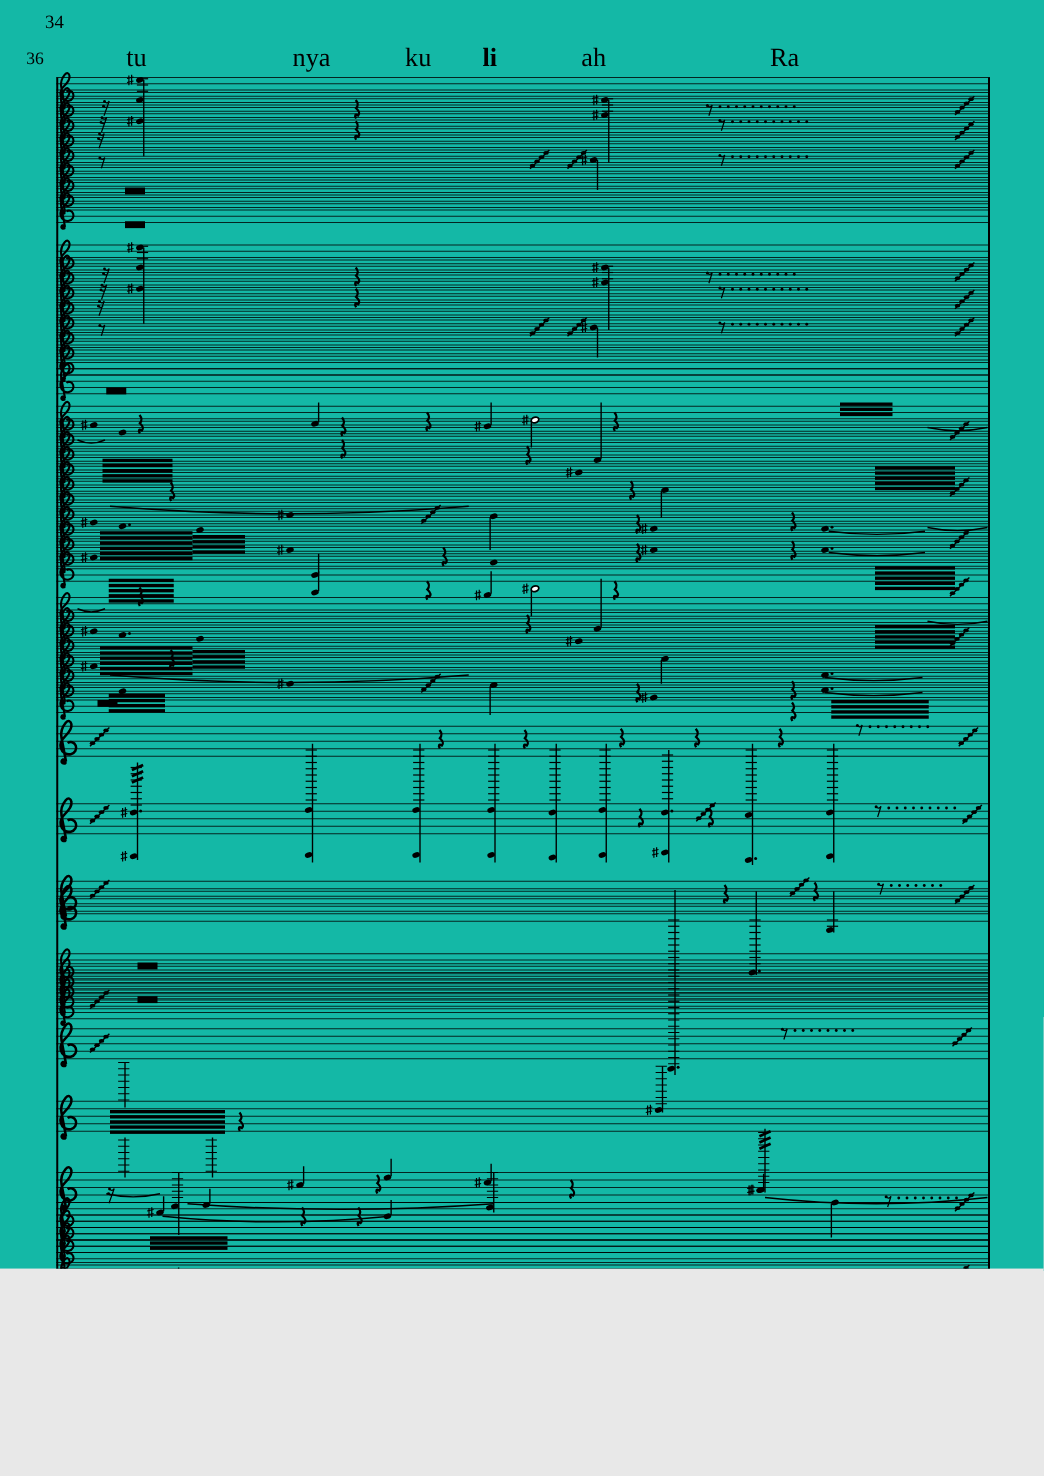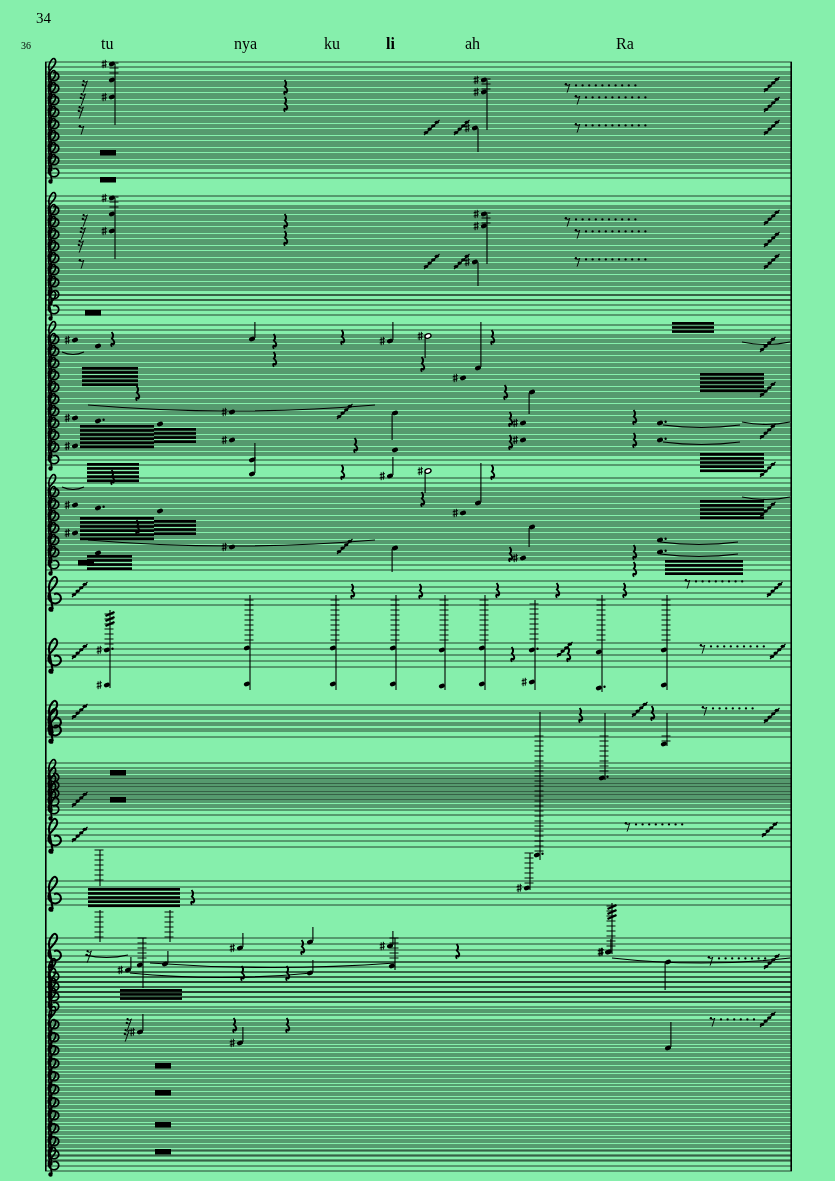--- a/index.html
+++ b/index.html
@@ -1,22 +1,22 @@
 <!DOCTYPE html>
 <html><head>
 <meta charset="utf-8">
 <style>
   html,body{margin:0;padding:0;background:#e8e8e8;}
-  #page{position:relative;width:835px;height:1181px;background:#86efac;overflow:hidden;
+  #page{position:relative;width:835px;height:1015px;background:#14b8a6;overflow:hidden;
         font-family:"Liberation Serif",serif;color:#000;}
   #score{position:absolute;left:0;top:0;}
   .mnum{position:absolute;line-height:1;color:#000;}
   .mnum.top{left:36px;top:11px;font-size:15px;}
-  .mnum.left{left:21px;top:41px;font-size:10px;}
-  .lyric{position:absolute;font-size:16px;line-height:1;color:#000;white-space:pre;text-align:center;}
+  .mnum.left{left:21px;top:41px;font-size:14px;}
+  .lyric{position:absolute;font-size:21px;line-height:1;color:#000;white-space:pre;text-align:center;}
 </style>
 </head>
 <body>
 
 <div id="page">
   <svg id="score" width="835" height="1181" viewBox="0 0 835 1181" xmlns="http://www.w3.org/2000/svg">
     <defs>
       <g id="clef">
         <path d="M3.6,25.6 C1.4,26.2 -0.4,24.3 0.5,22.5 C1.3,20.9 3.5,21 4.1,22.7 C4.7,24.3 4.6,25.3 3.6,25.6 Z" fill="#000"></path>
         <path d="M4,23.5 L1,7.6 C0.3,3.9 1.5,0.5 3.8,-2.3 C5.5,-4.3 7.2,-3.6 7.6,-1.3 C8,1.5 6,4.2 3.5,6.6 C0.9,9.2 -0.2,11.6 0.5,14.3 C1.3,17.4 4.3,19.3 7.2,18.6 C10,17.9 11.4,15.2 10.5,12.9 C9.6,10.6 6.9,9.8 5.1,11.2" fill="none" stroke="#000" stroke-width="1.7"></path>

